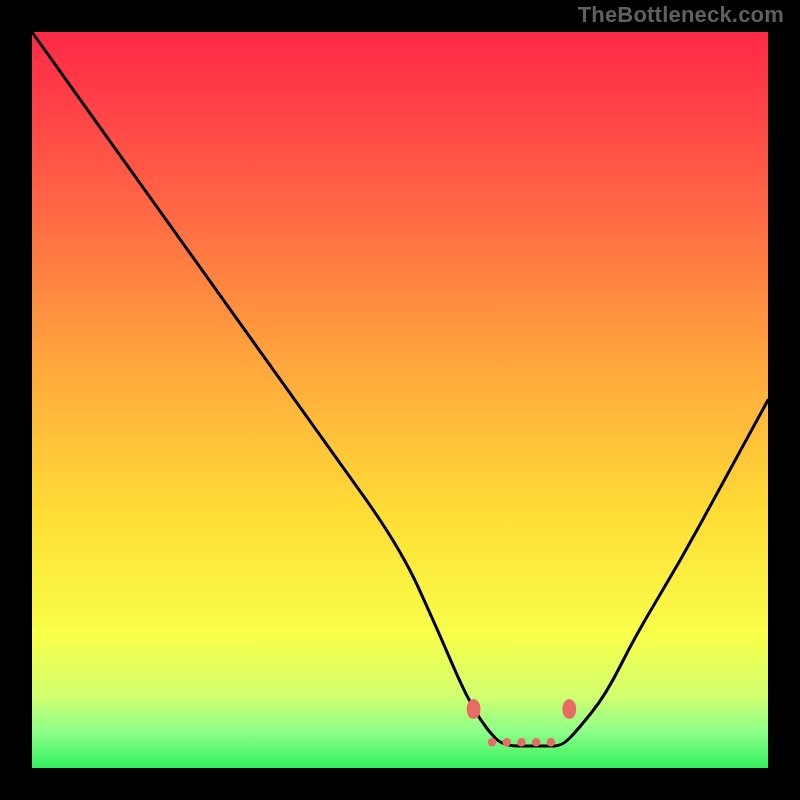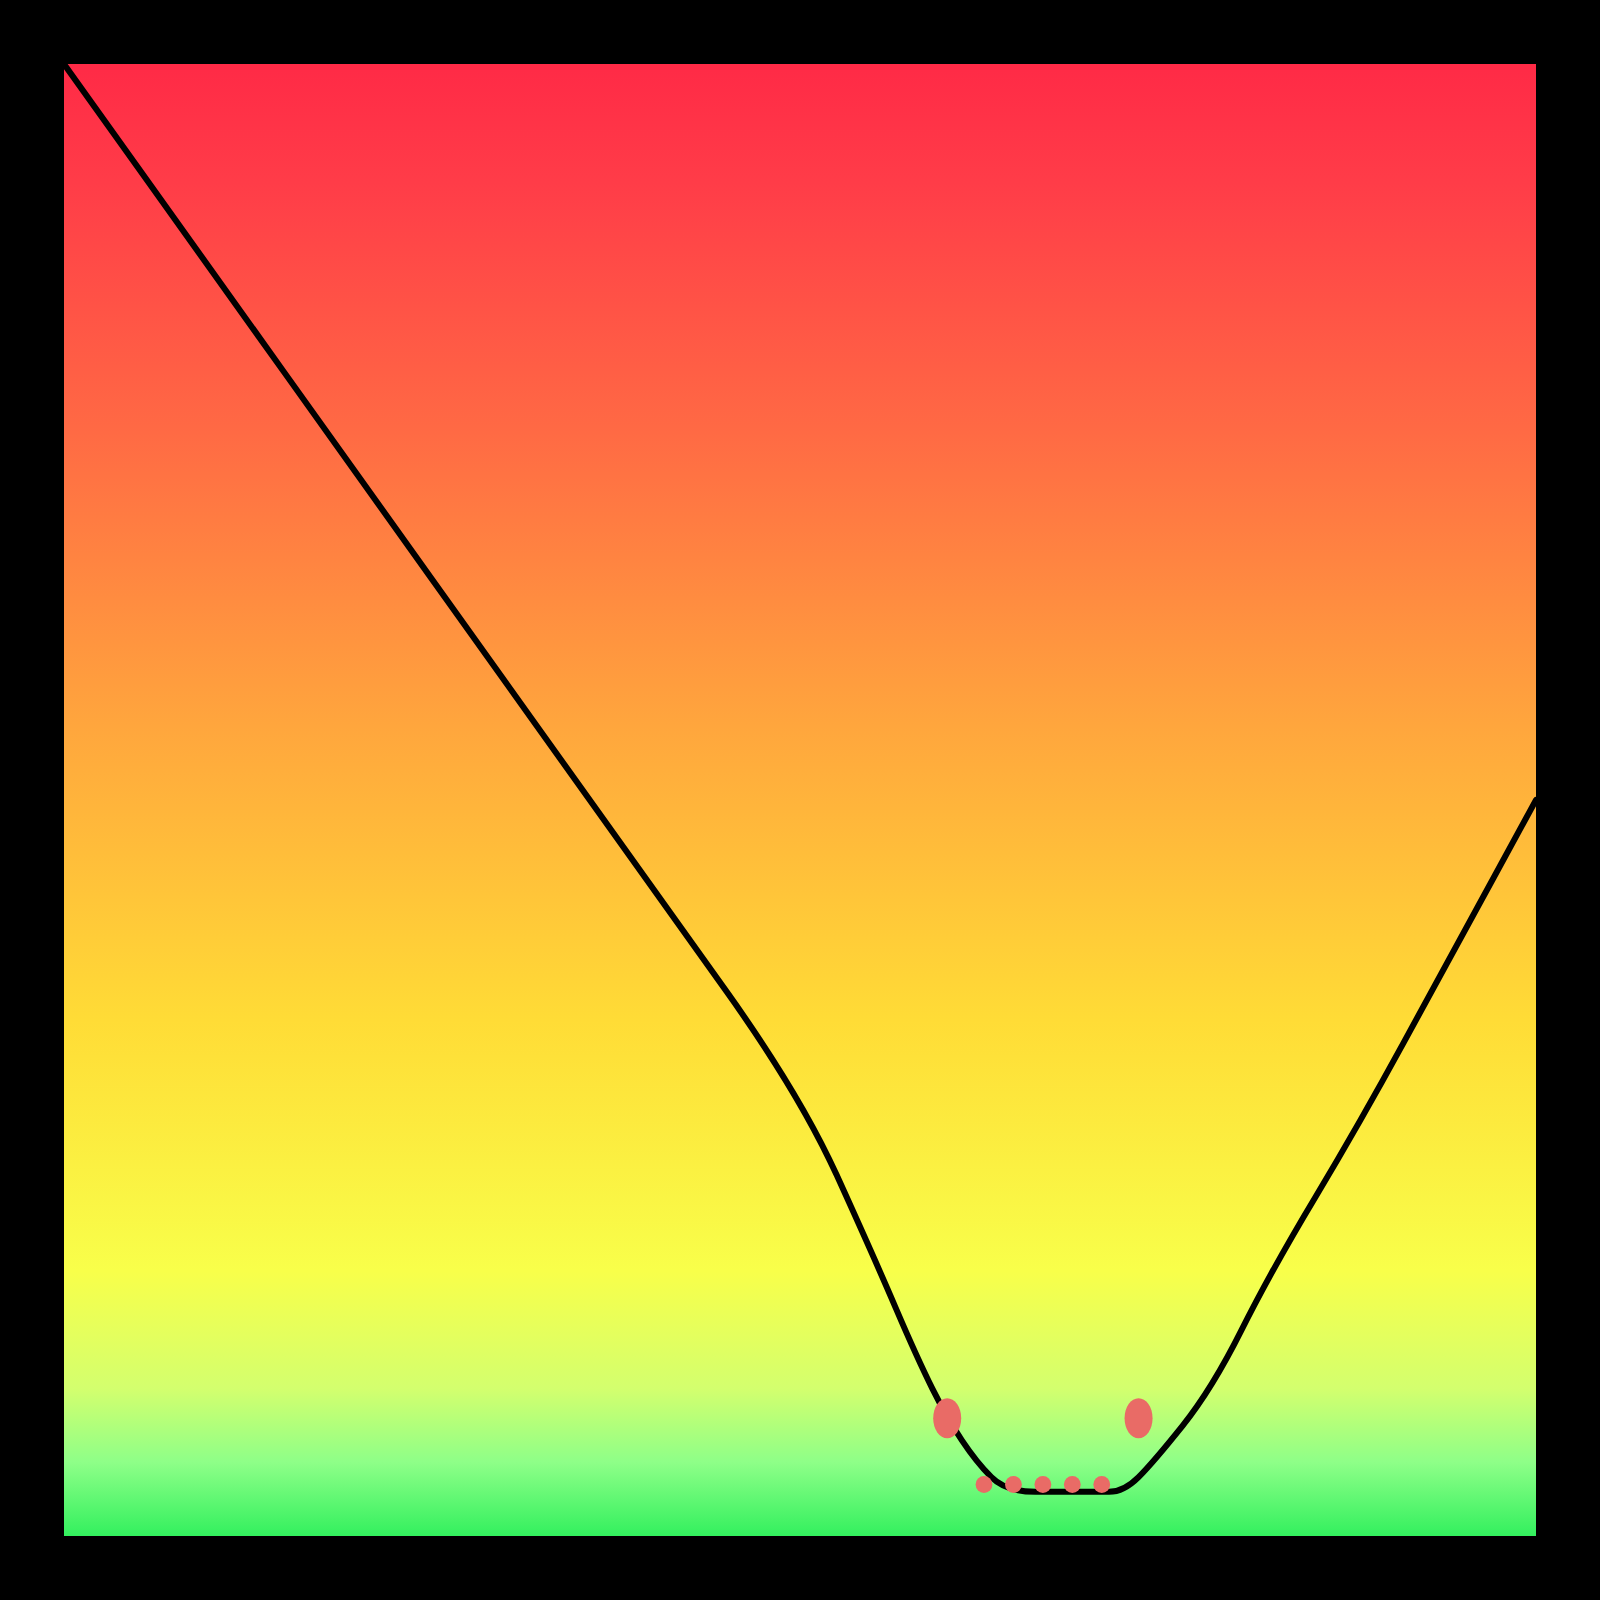--- a/index.html
+++ b/index.html
@@ -63,20 +63,21 @@
     inset: 0;
     width: 100%;
     height: 100%;
     z-index: 25;
   }
 </style>
 </head>
 <body>
 
 <div class="container">
+  <div class="watermark">TheBottleneck.com</div>
 
   <div class="plot">
     <div class="gradient"></div>
 
     <svg class="curve-svg" viewBox="0 0 736 736" preserveAspectRatio="none">
       <path id="curve-path" fill="none" stroke="#000000" stroke-width="3" stroke-linecap="round" d="M 0 0 Q 0 0 36.800000000000004 51.51999999999998 Q 73.60000000000001 103.03999999999996 110.4 154.56 Q 147.20000000000002 206.08000000000004 184 257.6 Q 220.79999999999998 309.12 257.6 360.64 Q 294.40000000000003 412.16 331.20000000000005 463.68000000000006 Q 368 515.2 386.4 555.6800000000001 Q 404.8 596.16 415.84000000000003 621.9200000000001 Q 426.88 647.6800000000001 434.24 662.4000000000001 Q 441.59999999999997 677.12 448.96 688.1600000000001 Q 456.32 699.2 463.68 706.56 Q 471.04 713.92 485.76 713.92 Q 500.48 713.92 507.84 713.92 Q 515.1999999999999 713.92 522.56 713.92 Q 529.92 713.92 537.28 706.56 Q 544.64 699.2 559.36 680.8 Q 574.08 662.4 588.8 632.96 Q 603.52 603.52 625.5999999999999 566.72 Q 647.68 529.92 669.76 489.43999999999994 Q 691.8399999999999 448.96 713.92 408.48 T 736 368"></path>
     </svg>
 
     <svg class="markers-svg" viewBox="0 0 736 736" preserveAspectRatio="none">
       <g id="markers-group">

